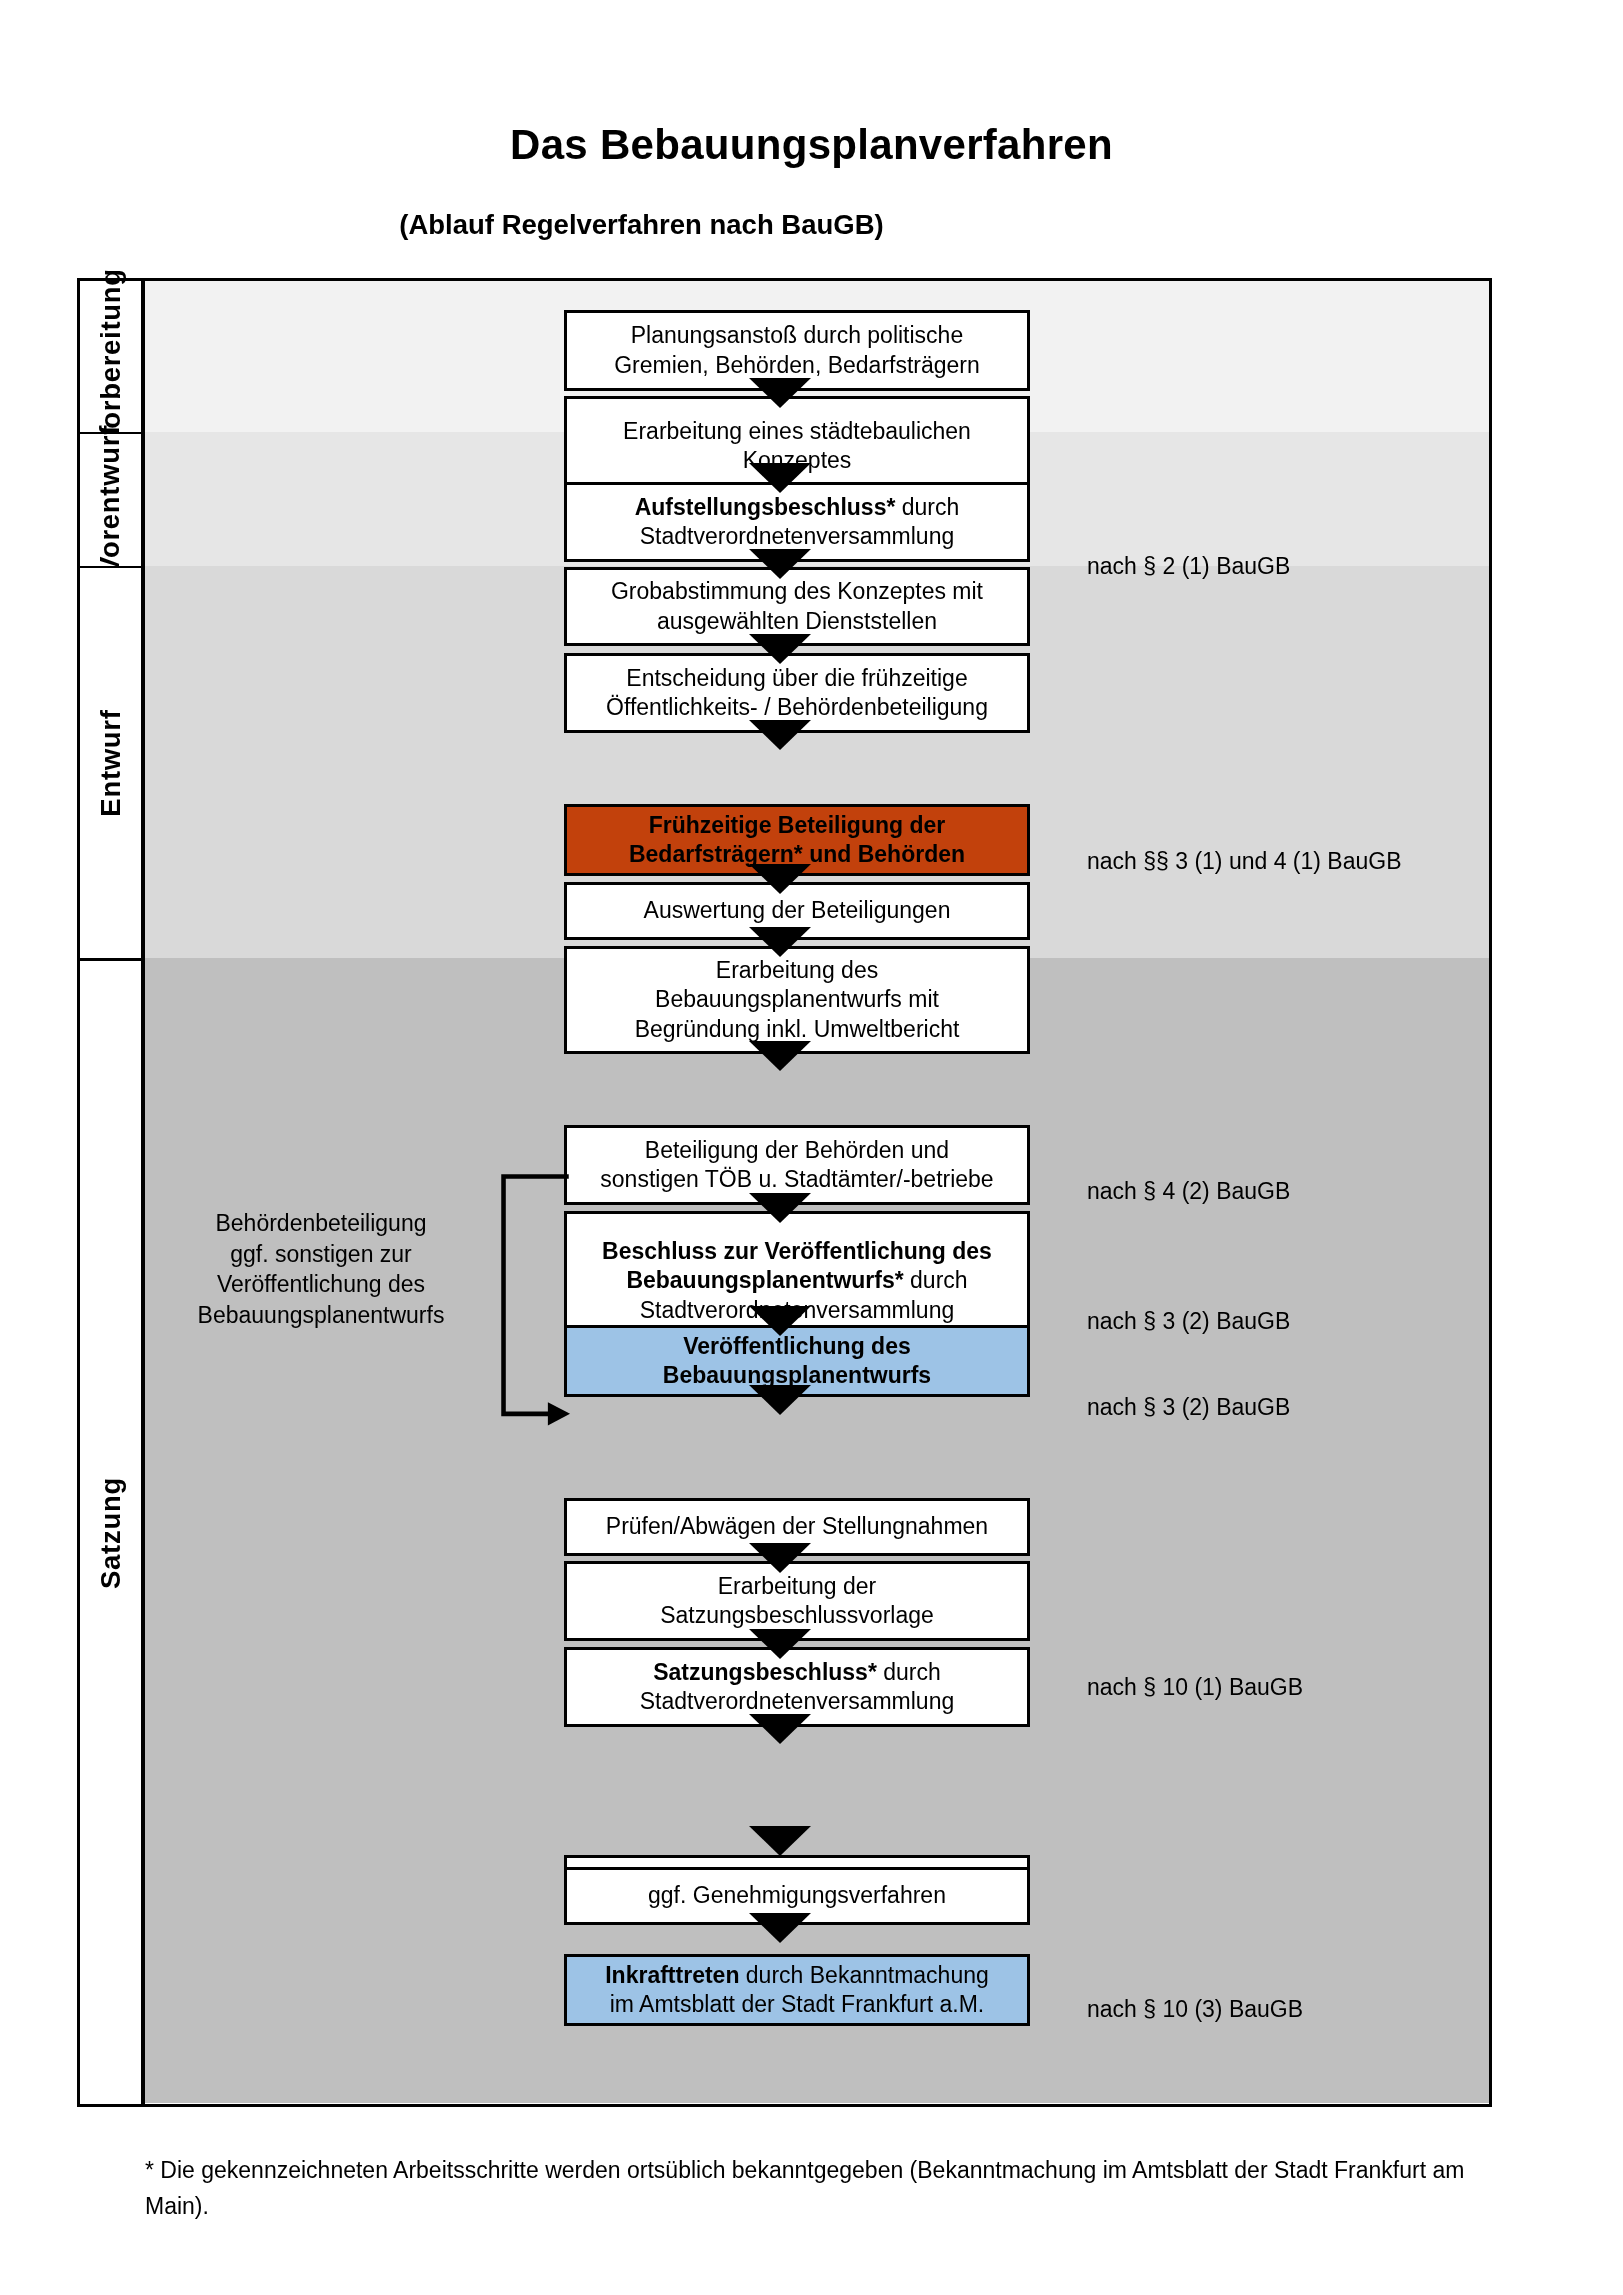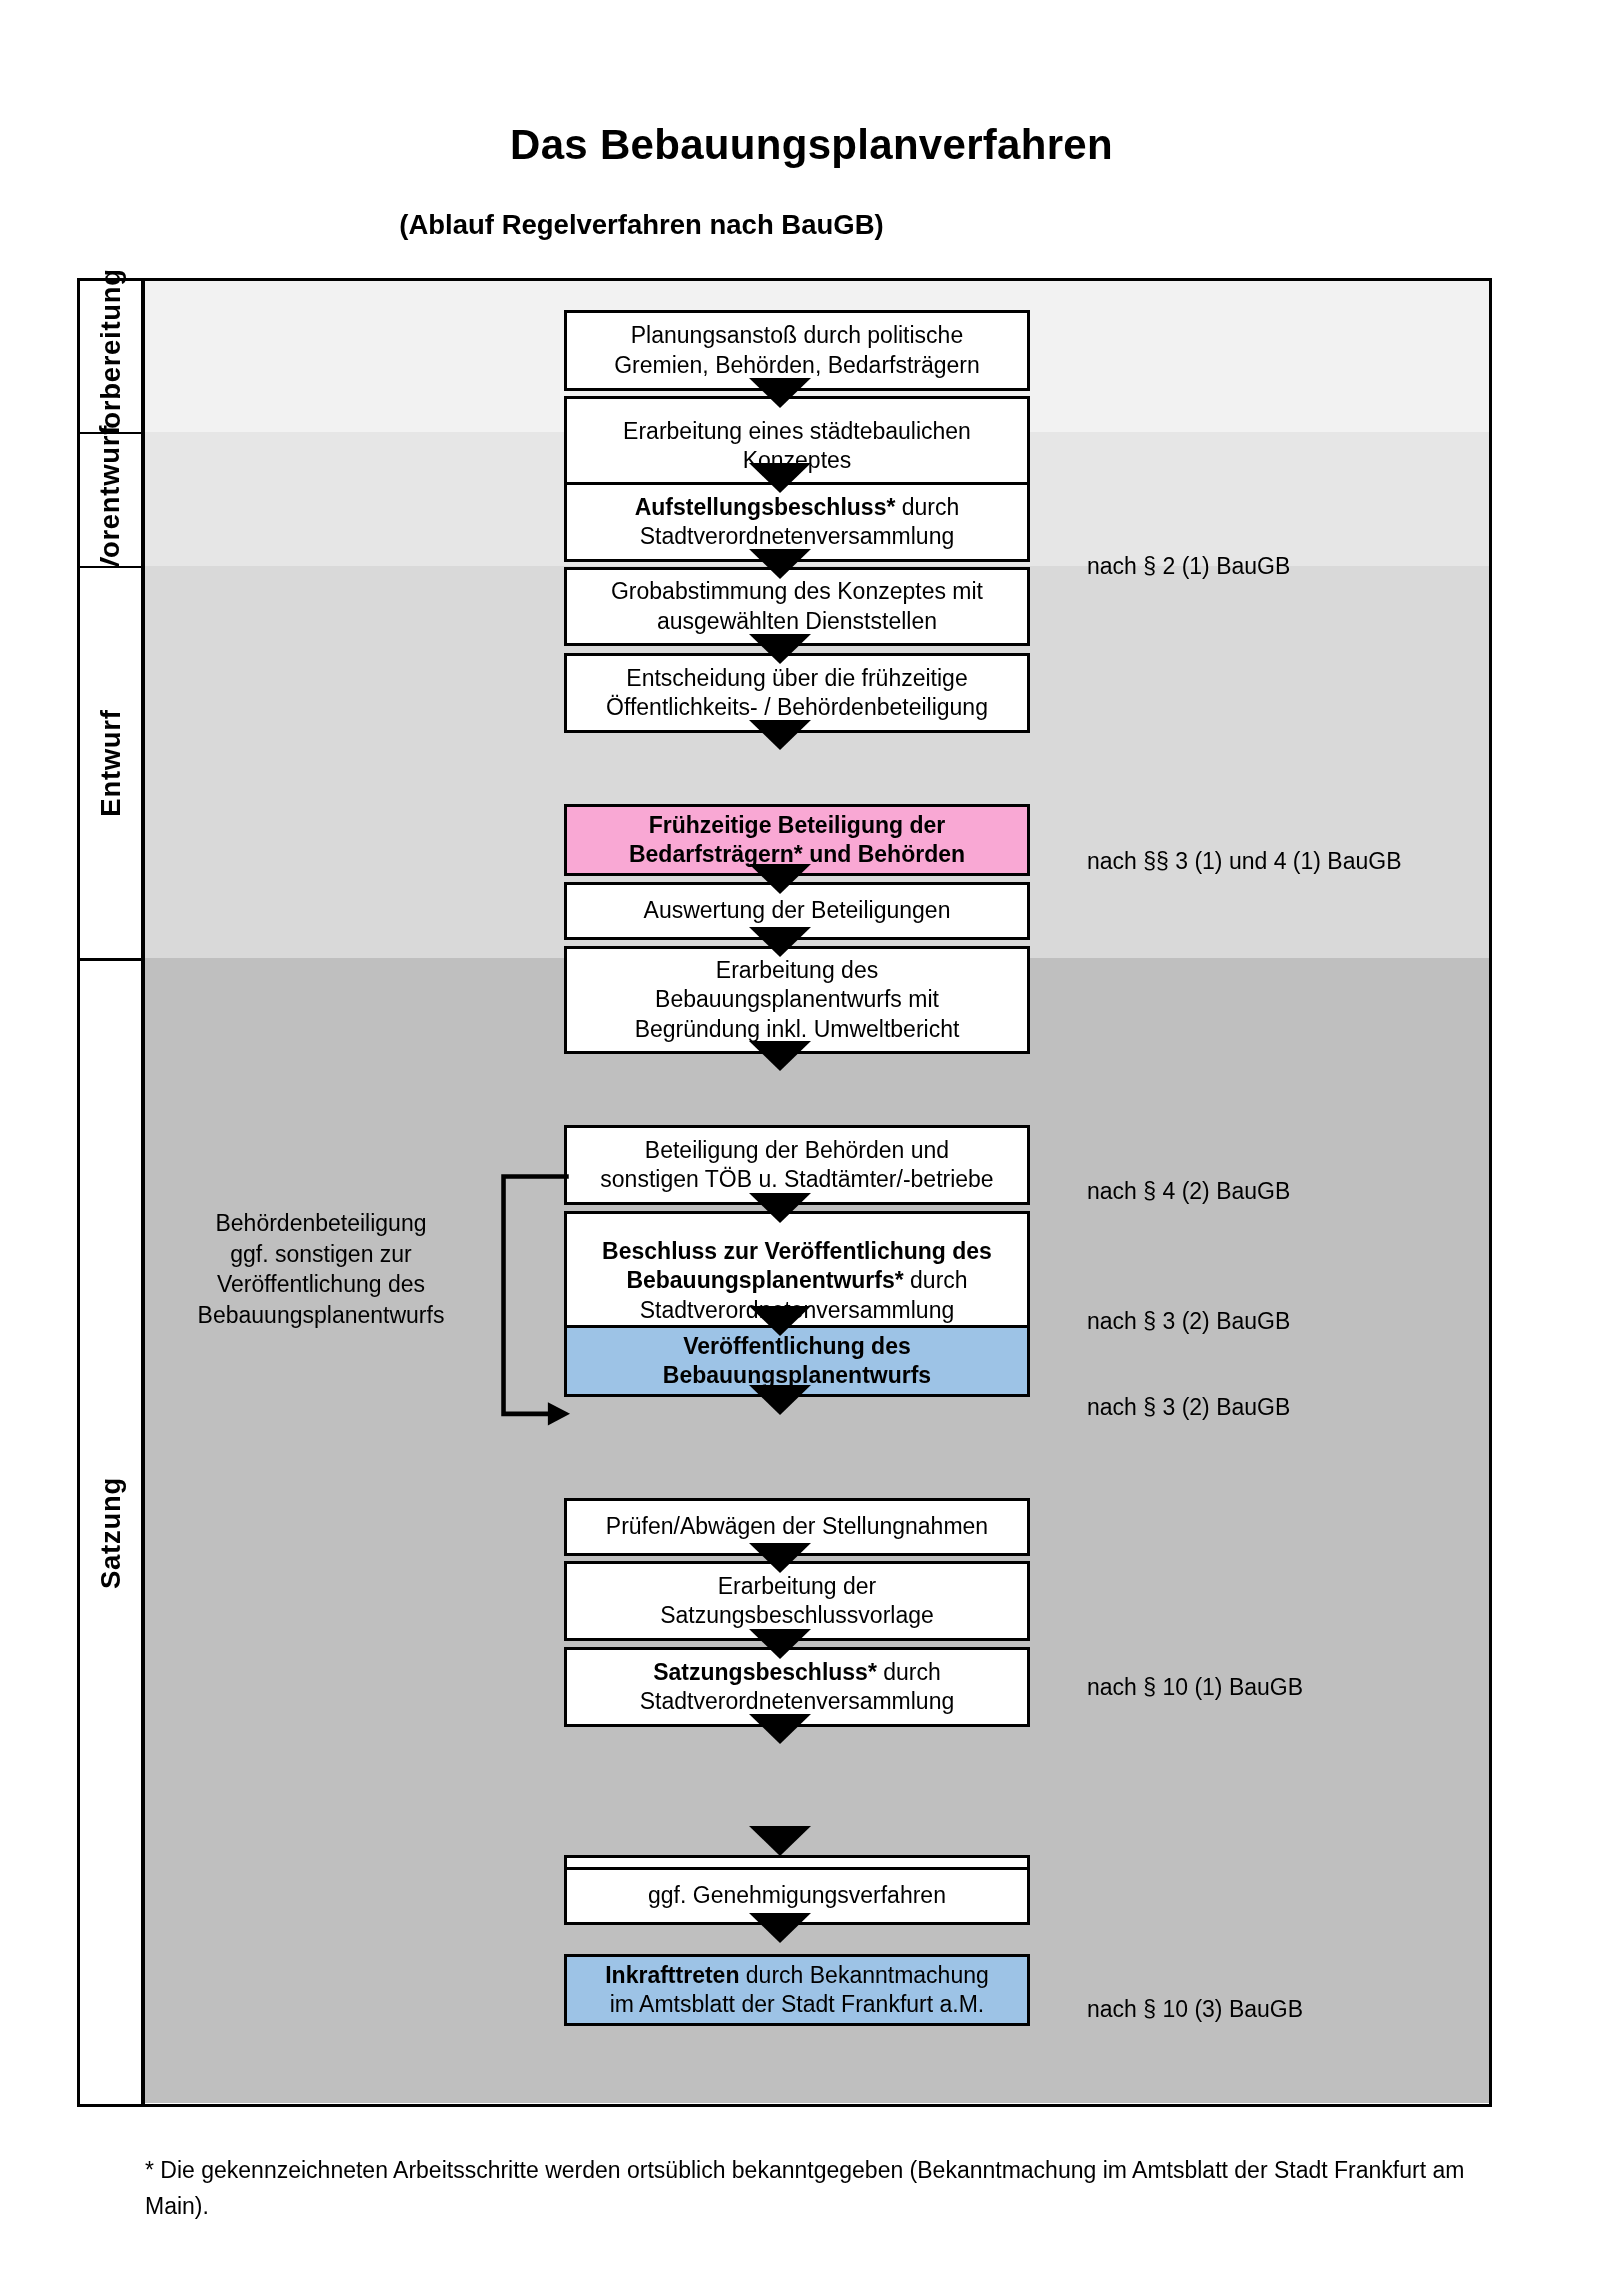--- a/index.html
+++ b/index.html
@@ -194,21 +194,21 @@
 <div class="arrow" style="top:634px;"></div>
 
 <div class="node" style="top:653px;height:80px;">
   <span>
     <span>Entscheidung über die frühzeitige</span><br>
     <span>Öffentlichkeits- / Behördenbeteiligung</span>
   </span>
 </div>
 <div class="arrow" style="top:720px;"></div>
 
-<div class="node accent allbold" style="height: 72px; top: 804px; background: #f9a8d4;">
+<div class="node accent allbold" style="height: 72px; top: 804px; background: #c2410c;">
   <span>
     <span>Frühzeitige Beteiligung der</span><br>
     <span>Bedarfsträgern* und Behörden</span>
   </span>
 </div>
 <div class="arrow" style="top:864px;"></div>
 
 <div class="node" style="top:882px;height:58px;text-align:center;">
   <span>Auswertung der Beteiligungen</span>
 </div>

